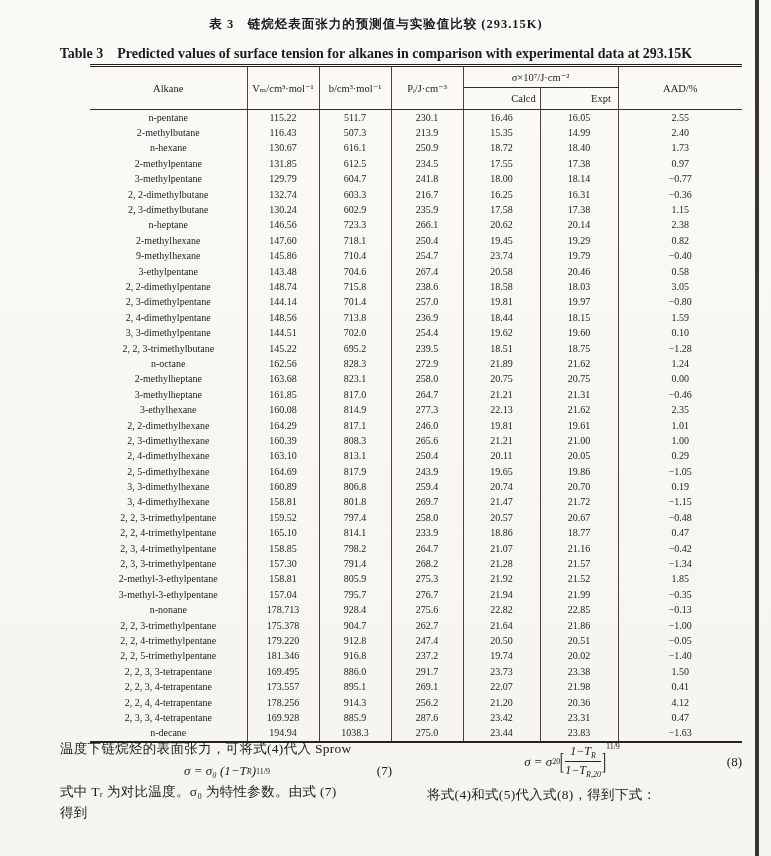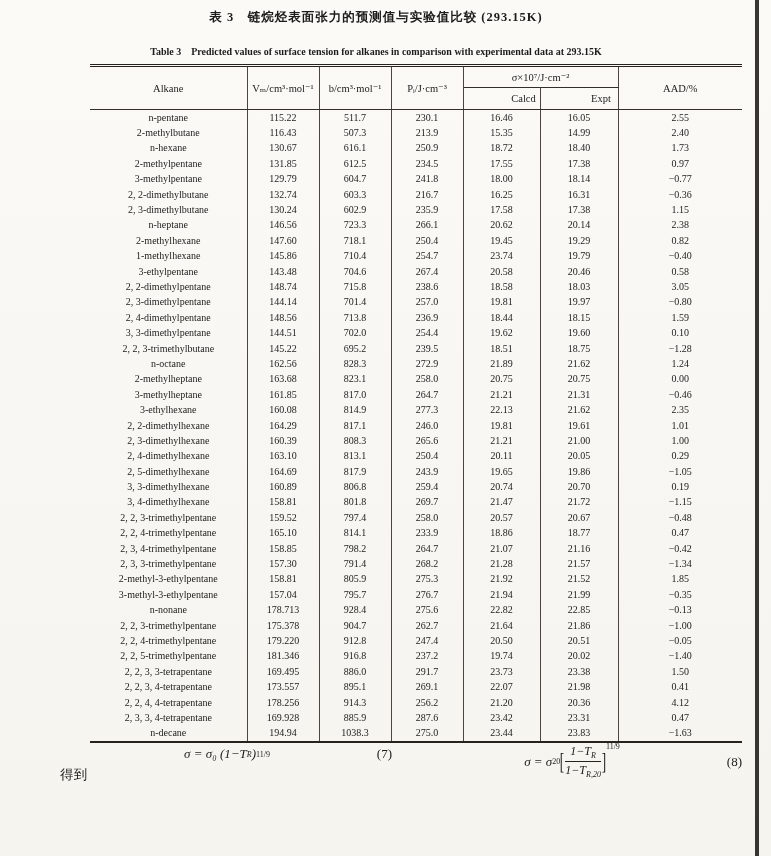--- a/index.html
+++ b/index.html
@@ -6,22 +6,22 @@
   body{background:#e9e8e4;}
   .page{
     position:relative;width:771px;height:856px;margin:0;
     background:linear-gradient(180deg,#fbfaf7 0%,#f7f6f2 60%,#f5f4ef 100%);
     font-family:"Liberation Serif","DejaVu Serif",serif;
     color:#1d1c1a;overflow:hidden;
   }
   .scan-line-right{position:absolute;right:12px;top:0;width:4px;height:856px;background:#15130f;opacity:.85;}
   .intro{position:absolute;left:88px;top:6px;font-size:13.5px;letter-spacing:.5px;white-space:nowrap;}
   .intro .gap{display:inline-block;width:36px;}
-  .cap-zh{position:absolute;left:0;top:9px;width:752px;text-align:center;font-weight:bold;font-size:12.5px;letter-spacing:1px;}
-  .cap-en{position:absolute;left:0;top:45px;width:752px;text-align:center;font-weight:bold;font-size:10px;}
+  .cap-zh{position:absolute;left:0;top:16px;width:752px;text-align:center;font-weight:bold;font-size:12.5px;letter-spacing:1px;}
+  .cap-en{position:absolute;left:0;top:45px;width:752px;text-align:center;font-weight:bold;font-size:14px;}
   table.data{
     position:absolute;left:90px;top:64px;width:652px;
     border-collapse:collapse;table-layout:fixed;
     border-top:3px double #26231f;border-bottom:2px solid #26231f;
   }
   table.data th{font-weight:normal;font-size:10.5px;text-align:center;padding:0;}
   table.data thead th{border-bottom:1px solid #33302b;}
   table.data .bR{border-right:1px solid #4a463f;}
   table.data thead tr:first-child th{height:20px;}
   table.data thead tr:last-child th{height:21px;padding-left:44px;}
@@ -158,21 +158,21 @@
         <tr>
           <td>2-methylhexane</td>
           <td>147.60</td>
           <td>718.1</td>
           <td>250.4</td>
           <td>19.45</td>
           <td>19.29</td>
           <td>0.82</td>
         </tr>
         <tr>
-          <td>1-methylhexane</td>
+          <td>9-methylhexane</td>
           <td>145.86</td>
           <td>710.4</td>
           <td>254.7</td>
           <td>23.74</td>
           <td>19.79</td>
           <td>−0.40</td>
         </tr>
         <tr>
           <td>3-ethylpentane</td>
           <td>143.48</td>
@@ -450,42 +450,45 @@
           <td>275.0</td>
           <td>23.44</td>
           <td>23.83</td>
           <td>−1.63</td>
         </tr>
       </tbody>
   </table>
 
   <div class="footer">
     <div class="fl">
+      <p>温度下链烷烃的表面张力，可将式(4)代入 Sprow</p>
       <div class="eqline">
         <span class="eqbody">
             <span class="var">σ = σ₀ (1−T</span>
             <sub class="var">R</sub>
             <span class="var">)</span>
             <sup>11/9</sup>
           </span>
         <span class="eqnum">(7)</span>
       </div>
+      <p>式中 Tᵣ 为对比温度。σ₀ 为特性参数。由式 (7)</p>
       <p>得到</p>
     </div>
     <div class="fr">
       <div class="eqline eq8wrap">
         <span class="eqbody">
           <span class="var">σ = σ</span>
             <sub>20</sub>
           <span class="bigbr">[</span>
           <span class="frac">
             <span class="fnum"><span class="var">1−T</span><sub class="var">R</sub></span>
             <span class="fden"><span class="var">1−T</span><sub class="var">R,20</sub></span>
           </span>
           <span class="bigbr">]</span>
             <sup class="eq8exp">11/9</sup>
         </span>
         <span class="eqnum">(8)</span>
       </div>
+      <p class="indent">将式(4)和式(5)代入式(8)，得到下式：</p>
     </div>
   </div>
 
 </div>
 
 </body></html>

